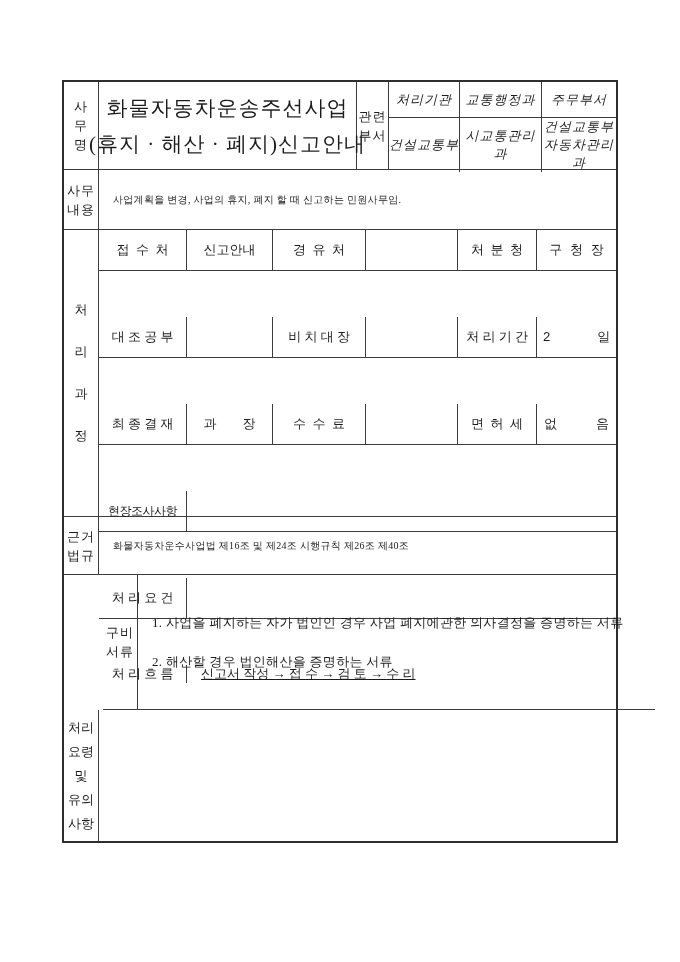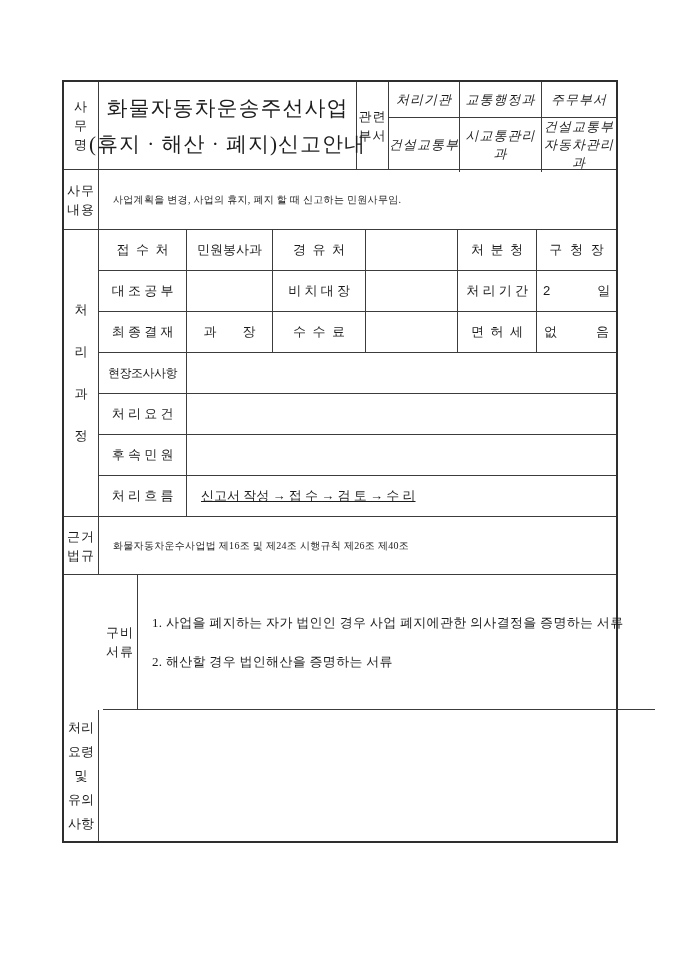--- a/index.html
+++ b/index.html
@@ -54,21 +54,21 @@
   .row-legal { height:58px; }
   .row-docs { height:135px;margin-left:39px; }
   .row-notes { flex:1; }
   .fill-cell { flex:1; display:flex; align-items:center; font-size:10px; padding:0 14px; letter-spacing:0.3px; }
   .docs-cell { flex:1; display:flex; flex-direction:column; justify-content:center; gap:21px; font-size:13px; padding:0 14px; letter-spacing:0.3px; }
 
   
   .row-process { height:287px; }
   .vlabel.tall { line-height:42px; letter-spacing:0; }
   .vlabel.notes-label { line-height:24px; letter-spacing:0; }
-  .process-grid { flex:1; display:flex; flex-direction:column; }
+  .process-grid { flex:1; display:flex; flex-direction:column;gap:46px; }
   .p-row { display:flex; flex:0 0 41px; }
   .p-row:last-child { flex:1; }
   .kcell {
     display:flex; align-items:center; justify-content:center;
     font-size:13px; white-space:pre; overflow:hidden;
   }
   .kcell.small { font-size:12px; letter-spacing:-0.5px; }
   .kcell.left { justify-content:flex-start; padding-left:14px;text-decoration:underline; }
   .pc1 { width:88px; } .pc2 { width:86px; } .pc3 { width:93px; }
   .pc4 { width:92px; } .pc5 { width:79px; } .pc6 { flex:1;font-family:Liberation Mono, monospace; }
@@ -113,21 +113,21 @@
 
     <div class="trow row-process bb">
       <div class="vlabel tall w35 br">처
 리
 과
 정</div>
       <div class="process-grid">
 
         <div class="p-row bb">
           <div class="kcell pc1 br">접  수  처</div>
-          <div class="kcell pc2 br">민원봉사과</div>
+          <div class="kcell pc2 br">신고안내</div>
           <div class="kcell pc3 br">경  유  처</div>
           <div class="kcell pc4 br"></div>
           <div class="kcell pc5 br">처  분  청</div>
           <div class="kcell pc6">구 청 장</div>
         </div>
 
         <div class="p-row bb">
           <div class="kcell pc1 br">대 조 공 부</div>
           <div class="kcell pc2 br"></div>
           <div class="kcell pc3 br">비 치 대 장</div>
@@ -148,24 +148,20 @@
         <div class="p-row bb">
           <div class="kcell small pc1 br">현장조사사항</div>
           <div class="kcell left pwide"></div>
         </div>
 
         <div class="p-row bb">
           <div class="kcell pc1 br">처 리 요 건</div>
           <div class="kcell left pwide"></div>
         </div>
 
-        <div class="p-row bb">
-          <div class="kcell pc1 br">후 속 민 원</div>
-          <div class="kcell left pwide"></div>
-        </div>
 
         <div class="p-row">
           <div class="kcell pc1 br">처 리 흐 름</div>
           <div class="kcell left pwide">신고서 작성 → 접 수 → 검 토 → 수 리</div>
         </div>
 
       </div>
     </div>
 
     <div class="trow row-legal bb">

